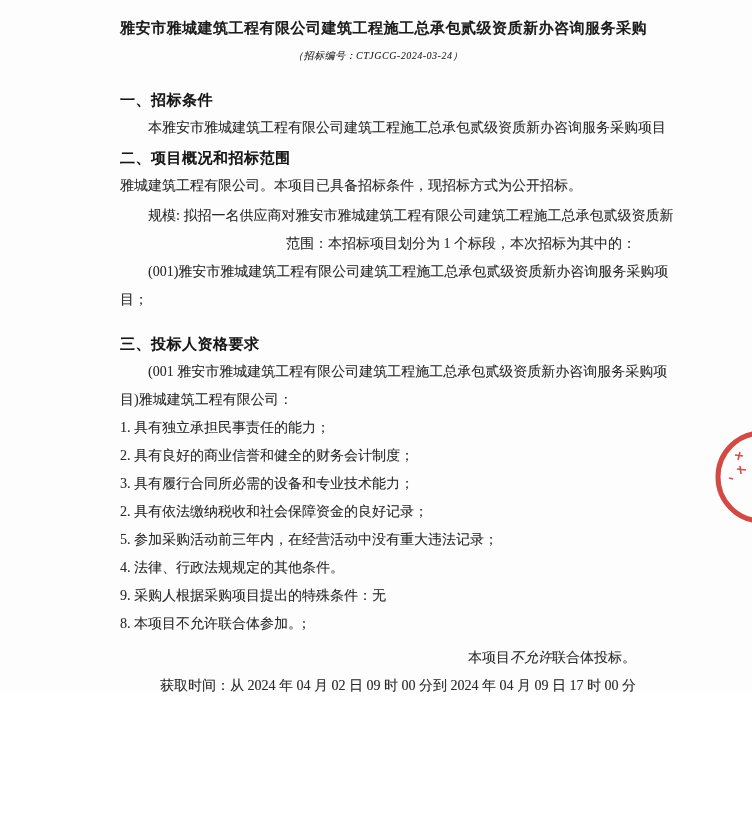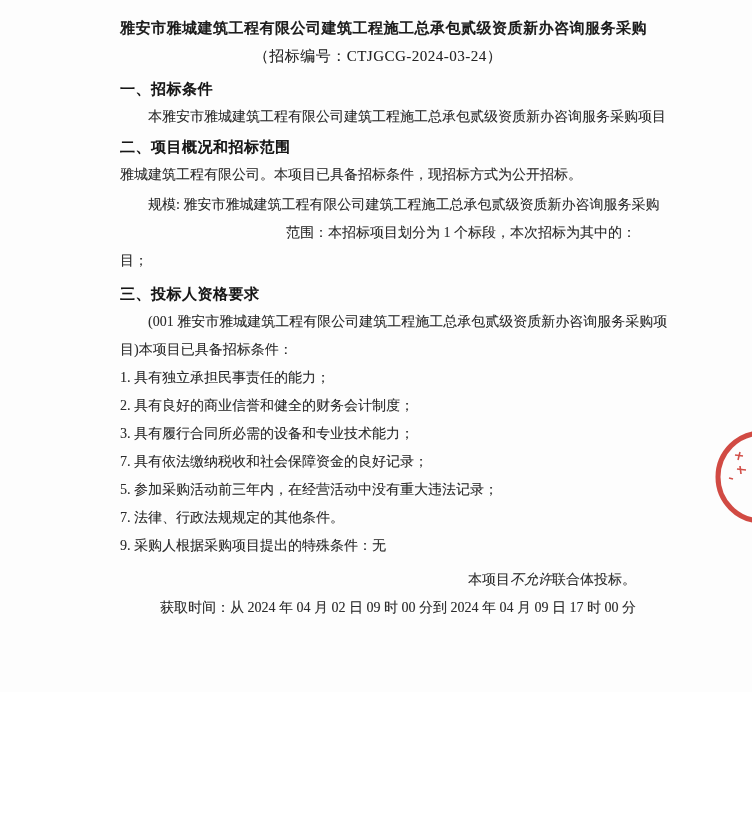--- a/index.html
+++ b/index.html
@@ -10,26 +10,26 @@
     overflow:hidden;
     font-family:"Liberation Serif","DejaVu Serif",serif;
     color:#2b2b2b;
     font-size:14px;
     text-shadow:0.2px 0.2px 0.6px rgba(70,70,70,0.35);
   }
   .content { padding:14px 116px 0 120px; }
   .line { height:28px; line-height:28px; white-space:nowrap; }
   .center { text-align:center; }
   .title-line { font-weight:bold; font-size:15px; color:#1d1d1d; letter-spacing:0.5px; }
-  .subtitle-line { font-size:15px; color:#242424; letter-spacing:0.5px; }
+  .subtitle-line { font-size:10px; color:#242424; letter-spacing:0.5px;font-style:italic; }
   .heading { font-weight:bold; font-size:15px; color:#161616; letter-spacing:0.5px; }
   .fl { padding-left:28px;text-align:right; } 
   .gap-top { margin-top:30px; }
   .mt2 { margin-top:2px; }
-  .mt4 { margin-top:5px; }
+  .mt4 { margin-top:16px; }
   .mt6 { margin-top:6px;font-family:Liberation Serif, serif; }
   .italic-seg { font-style:italic; }
   .seal {
     position:absolute; right:0; top:430px;
     width:40px; height:98px;
     pointer-events:none;
   }
 </style>
 </head>
 <body>
@@ -39,35 +39,37 @@
 
     <div class="line center title-line">雅安市雅城建筑工程有限公司建筑工程施工总承包贰级资质新办咨询服务采购</div>
     <div class="line center subtitle-line">（招标编号：CTJGCG-2024-03-24）</div>
 
 
     <div class="line heading mt4">一、招标条件</div>
     <div class="line fl">本雅安市雅城建筑工程有限公司建筑工程施工总承包贰级资质新办咨询服务采购项目</div>
     <div class="line heading mt2">二、项目概况和招标范围</div>
 
     <div class="line">雅城建筑工程有限公司。本项目已具备招标条件，现招标方式为公开招标。</div>
-    <div class="line fl mt2">规模: 雅安市雅城建筑工程有限公司建筑工程施工总承包贰级资质新办咨询服务采购</div>
+    <div class="line fl mt2">规模: 拟招一名供应商对雅安市雅城建筑工程有限公司建筑工程施工总承包贰级资质新</div>
     <div class="line fl">范围：本招标项目划分为 1 个标段，本次招标为其中的：</div>
+    <div class="line fl">(001)雅安市雅城建筑工程有限公司建筑工程施工总承包贰级资质新办咨询服务采购项</div>
     <div class="line">目；</div>
 
     <div class="line heading mt4">三、投标人资格要求</div>
     <div class="line fl">(001 雅安市雅城建筑工程有限公司建筑工程施工总承包贰级资质新办咨询服务采购项</div>
-    <div class="line">目)本项目已具备招标条件：</div>
+    <div class="line">目)雅城建筑工程有限公司：</div>
 
     <div class="line">1. 具有独立承担民事责任的能力；</div>
     <div class="line">2. 具有良好的商业信誉和健全的财务会计制度；</div>
     <div class="line">3. 具有履行合同所必需的设备和专业技术能力；</div>
-    <div class="line">7. 具有依法缴纳税收和社会保障资金的良好记录；</div>
+    <div class="line">2. 具有依法缴纳税收和社会保障资金的良好记录；</div>
     <div class="line">5. 参加采购活动前三年内，在经营活动中没有重大违法记录；</div>
-    <div class="line">7. 法律、行政法规规定的其他条件。</div>
+    <div class="line">4. 法律、行政法规规定的其他条件。</div>
     <div class="line">9. 采购人根据采购项目提出的特殊条件：无</div>
+    <div class="line">8. 本项目不允许联合体参加。;</div>
 
     <div class="line fl mt6">
       <span>本项目</span><span class="italic-seg">不允许</span><span>联合体投标。</span>
     </div>
 
     <div class="line fl">获取时间：从 2024 年 04 月 02 日  09 时 00 分到 2024 年 04 月 09 日  17 时 00 分</div>
 
   </div>
 
   <svg class="seal" viewBox="0 0 40 98" xmlns="http://www.w3.org/2000/svg">

